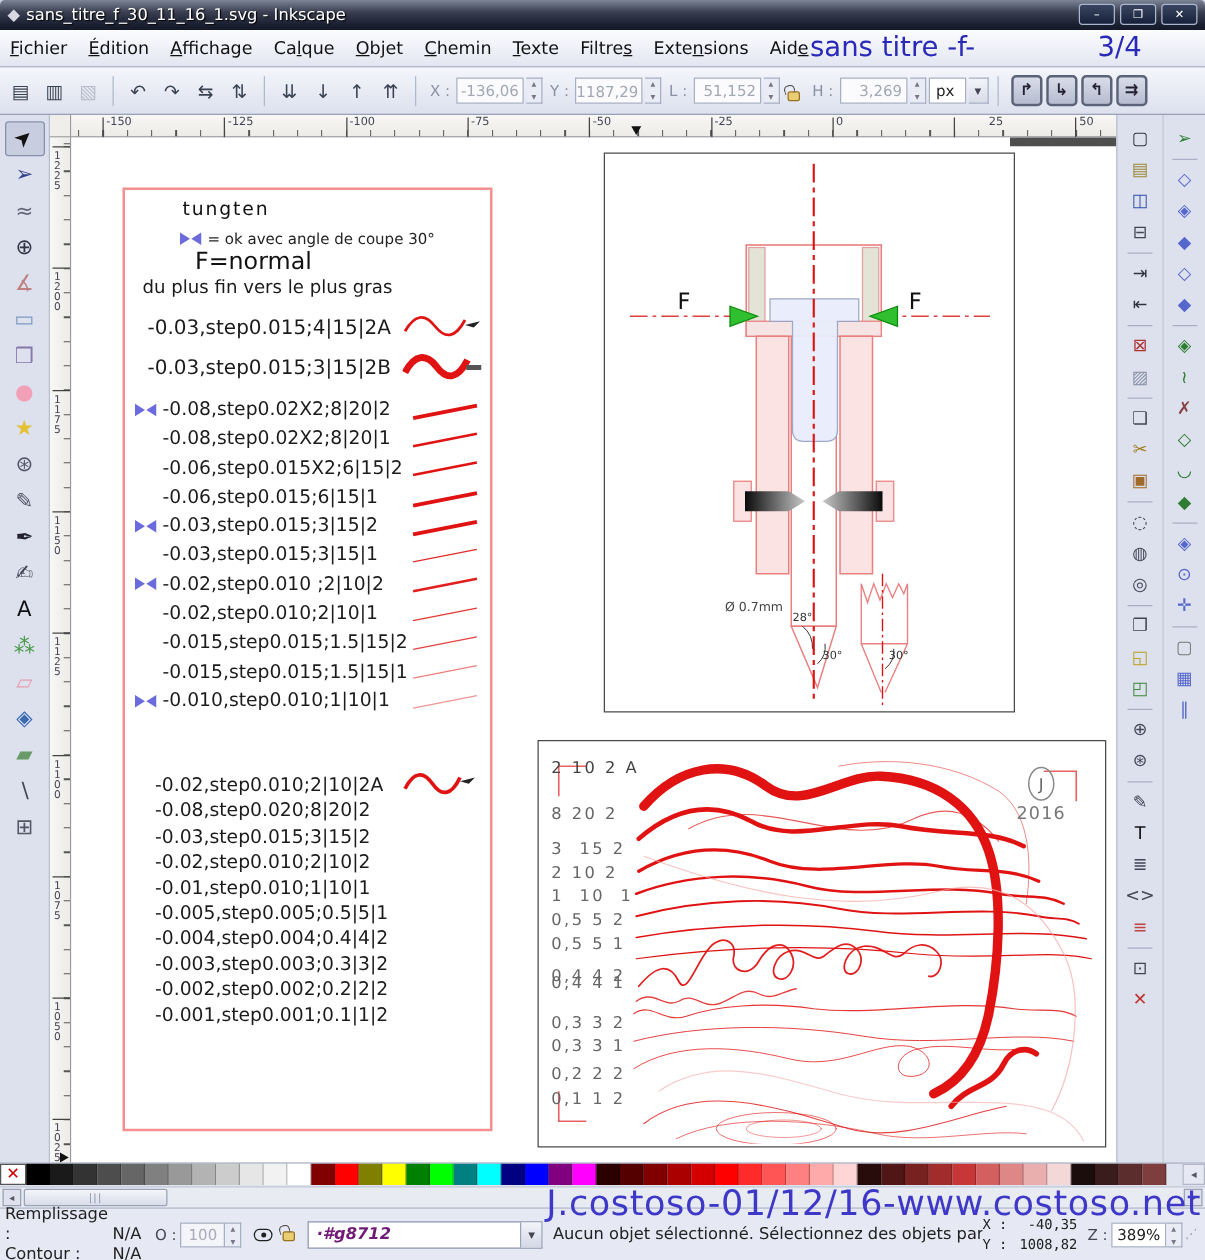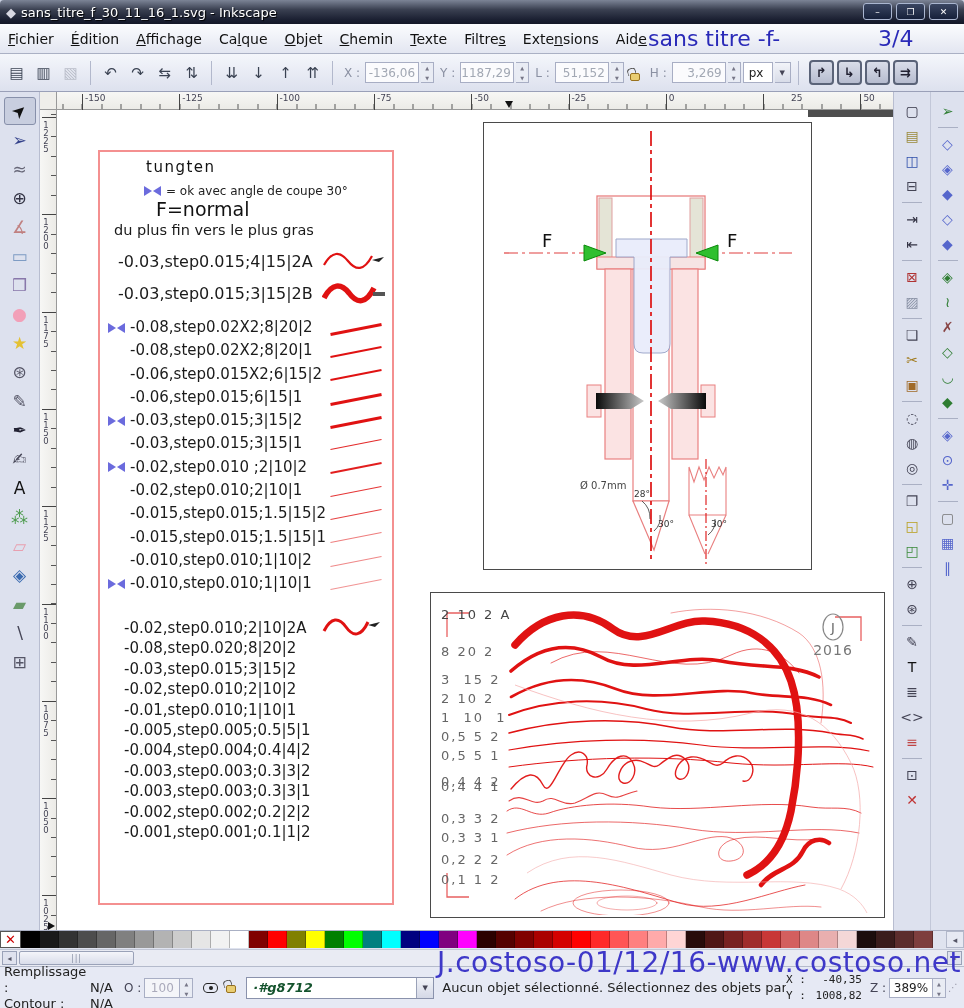--- a/index.html
+++ b/index.html
@@ -154,21 +154,21 @@
   #fillstroke .lab { display:inline-block; width:86px; }
   #opacity-group { display:flex; align-items:center; margin-left:2px; }
   #opacity-group .o-field { width:36px; height:20px; border:1px solid #a8aec4; background:#f4f5f9;
     color:#aab; font-size:12px; text-align:center; font-family:"DejaVu Sans",sans-serif;}
   .eye { width:15px; height:10px; border:1.5px solid #222; border-radius:60% 60% 60% 60%/100% 100% 100% 100%;
     position:relative; margin:0 4px 0 10px; }
   .eye::after { content:""; position:absolute; width:4px; height:4px; border-radius:50%;
     background:#222; left:50%; top:50%; transform:translate(-50%,-50%); }
   #layer-combo { width:188px; height:22px; background:#fff; border:1px solid #8a92ac;
     display:flex; align-items:center; margin-left:6px; }
-  #layer-combo .val { flex:1; font-size:13px; font-weight:bold; font-style:italic; padding-left:6px; color:#14532d;}
+  #layer-combo .val { flex:1; font-size:13px; font-weight:bold; font-style:italic; padding-left:6px; color:#701a75;}
   #layer-combo .drop { width:17px; height:20px; background:linear-gradient(#f2f4f9,#d4d8e6);
     border-left:1px solid #9aa2b8; font-size:7px; display:flex; align-items:center; justify-content:center; color:#445;}
   #status-msg { flex:1; padding-left:8px; white-space:nowrap; overflow:hidden; }
   #coords { width:80px; font-family:"DejaVu Sans Mono", monospace; font-size:11px; line-height:1.4;
     color:#222; }
   #coords div { display:flex; justify-content:space-between; padding-right:4px; }
   #zoom-group { display:flex; align-items:center; padding-right:6px; }
   #zoom-group .z-field { width:44px; height:20px; border:1px solid #a8aec4; background:#fff;
     color:#222; font-size:12px; text-align:center; font-family:"DejaVu Sans",sans-serif;}
   #grip { font-size:10px; color:#99a; margin-left:2px; }
@@ -425,24 +425,20 @@
           </div>
           <div class="rowB">
             <span class="t">-0.015,step0.015;1.5|15|2</span>
             <span class="lsample" style="height: 1.1px; opacity: 0.8;"></span>
           </div>
           <div class="rowB">
             <span class="t">-0.015,step0.015;1.5|15|1</span>
             <span class="lsample" style="height: 0.9px; opacity: 0.55;"></span>
           </div>
           <div class="rowB">
-            <span class="t">-0.010,step0.010;1|10|2</span>
-            <span class="lsample" style="height: 0.9px; opacity: 0.5;"></span>
-          </div>
-          <div class="rowB">
             <span class="bowtie"></span>
             <span class="t">-0.010,step0.010;1|10|1</span>
             <span class="lsample" style="height: 0.8px; opacity: 0.45;"></span>
           </div>
         </div>
       <div id="grpC">
           <div class="rowC">
             <span class="t">-0.02,step0.010;2|10|2A</span>
           </div>
           <div class="rowC">
@@ -458,23 +454,20 @@
             <span class="t">-0.01,step0.010;1|10|1</span>
           </div>
           <div class="rowC">
             <span class="t">-0.005,step0.005;0.5|5|1</span>
           </div>
           <div class="rowC">
             <span class="t">-0.004,step0.004;0.4|4|2</span>
           </div>
           <div class="rowC">
             <span class="t">-0.003,step0.003;0.3|3|2</span>
-          </div>
-          <div class="rowC">
-            <span class="t">-0.003,step0.003;0.3|3|1</span>
           </div>
           <div class="rowC">
             <span class="t">-0.002,step0.002;0.2|2|2</span>
           </div>
           <div class="rowC">
             <span class="t">-0.001,step0.001;0.1|1|2</span>
           </div>
         </div>
 
       <svg class="sq" style="right:6px;top:96px;" width="64" height="28">

